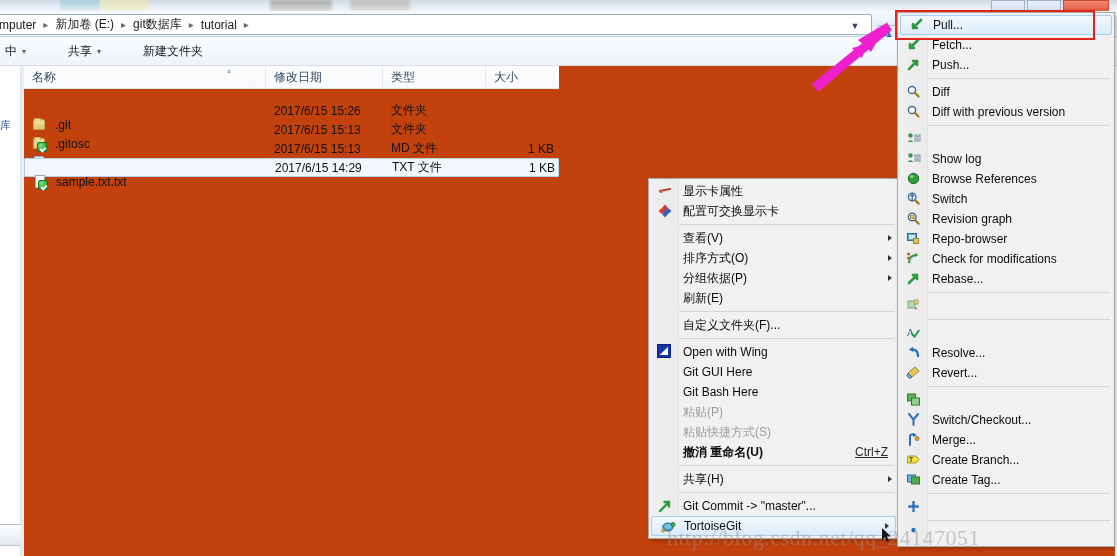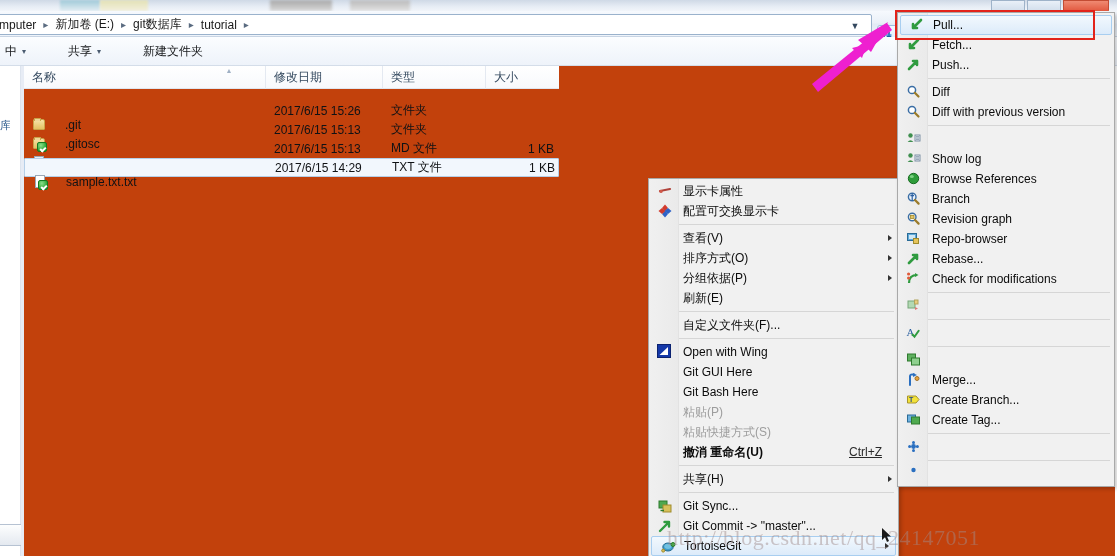--- a/index.html
+++ b/index.html
@@ -120,21 +120,21 @@
   }
 
   
   .row {
     position:absolute; left:0; height:19px; width:535px;
     display:flex; align-items:center; font-size:12px; color:#101215;
   }
   .row.selected {
     background: #f2f7fd; border:1px solid #b5cfe8; border-radius:1px;
   }
-  .cell-name { position:absolute; left:8px; display:flex; align-items:center; gap:19px;margin-top:28px; }
+  .cell-name { position:absolute; left:8px; display:flex; align-items:center; gap:9px;margin-top:28px; }
   .cell-date { position:absolute; left:250px; }
   .cell-type { position:absolute; left:367px; }
   .cell-size { position:absolute; left:470px; width:60px; text-align:right; }
 
   
   .ficon { width:14px; height:15px; position:relative; display:inline-block; flex:none; }
   .folder-plain {
     position:absolute; left:1px; top:2px; width:12px; height:11px; border-radius:1px 2px 1px 1px;
     background: linear-gradient(to bottom,#f6e3a8,#e3c163);
     border:1px solid #c9a44c;
@@ -165,21 +165,21 @@
     border:1px solid #a9a9a9; box-shadow: 2px 2px 4px rgba(0,0,0,.22);
     font-size: 12px; color:#0b0b0b;
   }
   .menu .gutter {
     position:absolute; left:0; top:0; bottom:0; width:28px;
     background: linear-gradient(to right,#f0f0f0,#eaeaea);
     border-right:1px solid #e2e2e2;
   }
   .mi {
     position:relative; height:20px; display:flex; align-items:center;
-    padding-left:34px; padding-right:16px; white-space:nowrap; z-index:2;
+    padding-left:34px; padding-right:10px; white-space:nowrap; z-index:2;
   }
   .mi.disabled { color:#9d9d9d; }
   .mi.bold { font-weight:bold; }
   .mi.hot {
     background: linear-gradient(to bottom,#f2f8fd,#dcebfa);
     border:1px solid #a8cef0; border-radius:2px;
     margin: 0 2px; padding-left:32px;
   }
   .mi .mi-icon {
     position:absolute; left:8px; top:50%; transform:translateY(-50%);
@@ -439,30 +439,20 @@
     <div class="mi">
       <span>共享(H)</span>
       <span class="arrow"></span>
     </div>
 
     <div class="sep"></div>
 
     <div class="mi">
       <span class="mi-icon">
         <svg width="16" height="16" viewBox="0 0 16 16">
-          <rect x="2" y="3" width="8" height="7" fill="#4fa84f" stroke="#2c7a2c"></rect>
-          <rect x="6" y="7" width="8" height="7" fill="#d8c15a" stroke="#a08b2c"></rect>
-          <path d="M3.5 12.5 L7 12.5" stroke="#2c7a2c" stroke-width="1.4"></path>
-        </svg>
-      </span>
-      <span>Git Sync...</span>
-    </div>
-    <div class="mi">
-      <span class="mi-icon">
-        <svg width="16" height="16" viewBox="0 0 16 16">
             <path d="M3 13 L12 4 M12 4 L7.5 4 M12 4 L12 8.5" stroke="#2f9b3f" stroke-width="2.4" fill="none" stroke-linecap="round"></path>
           </svg>
       </span>
       <span>Git Commit -&gt; "master"...</span>
     </div>
     <div class="mi hot">
       <span class="mi-icon">
         <svg width="16" height="16" viewBox="0 0 16 16">
           <ellipse cx="8" cy="9" rx="5.2" ry="4" fill="#3f9cc9" stroke="#246b90"></ellipse>
           <ellipse cx="8" cy="8.3" rx="3.6" ry="2.6" fill="#6fc1e2"></ellipse>
@@ -558,61 +548,61 @@
       <span>Browse References</span>
     </div>
     <div class="mi">
       <span class="mi-icon">
         <svg width="15" height="15" viewBox="0 0 15 15">
             <circle cx="6.2" cy="6" r="3.8" fill="#eaf2fb" stroke="#3b6ea5" stroke-width="1.4"></circle>
             <path d="M6.2 2.6 v6.8 M4.4 4.6 h3.6" stroke="#2a5fa0" stroke-width="1.2"></path>
             <path d="M9 9 L12.6 12.6" stroke="#9a7b2a" stroke-width="2.2" stroke-linecap="round"></path>
           </svg>
       </span>
-      <span>Branch</span>
+      <span>Switch</span>
     </div>
     <div class="mi">
       <span class="mi-icon">
         <svg width="15" height="15" viewBox="0 0 15 15">
             <circle cx="6.2" cy="6" r="3.8" fill="#fdf6e2" stroke="#3b6ea5" stroke-width="1.4"></circle>
             <rect x="4.4" y="4.4" width="3.6" height="3" fill="#e0c468" stroke="#a08b2c" stroke-width=".8"></rect>
             <path d="M9 9 L12.6 12.6" stroke="#9a7b2a" stroke-width="2.2" stroke-linecap="round"></path>
           </svg>
       </span>
       <span>Revision graph</span>
     </div>
     <div class="mi">
       <span class="mi-icon">
         <svg width="15" height="15" viewBox="0 0 15 15">
             <rect x="1.5" y="2.5" width="9" height="7" fill="#5fa9d8" stroke="#2a6b96"></rect>
             <rect x="3" y="4" width="6" height="4" fill="#cfe7f5"></rect>
             <rect x="7.5" y="7.5" width="5" height="5" fill="#e6c45a" stroke="#a08b2c"></rect>
           </svg>
       </span>
       <span>Repo-browser</span>
-    </div>
-    <div class="mi">
-      <span class="mi-icon">
-        <svg width="15" height="15" viewBox="0 0 15 15">
-            <path d="M3 12 L11 4 M11 4 L7 4 M11 4 L11 8" stroke="#2f9b3f" stroke-width="2.6" fill="none" stroke-linecap="round" stroke-linejoin="round"></path>
-          </svg>
-      </span>
-      <span>Rebase...</span>
     </div>
     <div class="mi">
       <span class="mi-icon">
         <svg width="15" height="15" viewBox="0 0 15 15">
             <path d="M3 12 Q3 4 11 4" stroke="#2f9b3f" stroke-width="2.2" fill="none"></path>
             <path d="M9 2 L12.5 4 L9 6 Z" fill="#2f9b3f"></path>
             <circle cx="2.6" cy="3" r="1.6" fill="#e05a3a"></circle>
             <circle cx="2.6" cy="7" r="1.6" fill="#e05a3a"></circle>
           </svg>
       </span>
       <span>Check for modifications</span>
     </div>
+    <div class="mi">
+      <span class="mi-icon">
+        <svg width="15" height="15" viewBox="0 0 15 15">
+            <path d="M3 12 L11 4 M11 4 L7 4 M11 4 L11 8" stroke="#2f9b3f" stroke-width="2.6" fill="none" stroke-linecap="round" stroke-linejoin="round"></path>
+          </svg>
+      </span>
+      <span>Rebase...</span>
+    </div>
 
     <div class="sep"></div>
 
     <div class="mi">
       <span class="mi-icon">
         <svg width="15" height="15" viewBox="0 0 15 15" opacity=".75">
             <rect x="2" y="3" width="7" height="7" fill="#9fd3a0" stroke="#4f8f52"></rect>
             <path d="M9 9 l3 1.5 l-3 1.5 z" fill="#d9534f"></path>
             <rect x="8.5" y="2" width="3.5" height="4" fill="#e6c45a" stroke="#a08b2c"></rect>
           </svg>
@@ -624,31 +614,57 @@
 
     <div class="mi">
       <span class="mi-icon">
         <svg width="15" height="15" viewBox="0 0 15 15">
             <text x="0.5" y="11" font-size="11" fill="#2a5fa0" font-family="serif">A</text>
             <path d="M6.5 9.5 l2 2.2 l4.2 -6" stroke="#2f9b3f" stroke-width="2" fill="none" stroke-linecap="round"></path>
           </svg>
       </span>
       <span></span>
     </div>
+    <div class="mi">
+      <span class="mi-icon">
+        <svg width="15" height="15" viewBox="0 0 15 15">
+            <path d="M12 11 Q12 4 5.5 4.5" stroke="#2a6fc0" stroke-width="2.4" fill="none" stroke-linecap="round"></path>
+            <path d="M7 1.8 L3 4.6 L7.2 7 Z" fill="#2a6fc0"></path>
+          </svg>
+      </span>
+      <span>Resolve...</span>
+    </div>
+    <div class="mi">
+      <span class="mi-icon">
+        <svg width="15" height="15" viewBox="0 0 15 15">
+            <path d="M9 2 L13 6 L6 12 L2 8 Z" fill="#e8c45a" stroke="#a08b2c"></path>
+            <path d="M2 8 L6 12 L3.5 13.5 L1 11 Z" fill="#6fb6e0" stroke="#2a6b96"></path>
+          </svg>
+      </span>
+      <span>Revert...</span>
+    </div>
 
     <div class="sep"></div>
 
     <div class="mi">
       <span class="mi-icon">
         <svg width="15" height="15" viewBox="0 0 15 15">
             <rect x="1.5" y="2" width="8" height="7" fill="#5fb05f" stroke="#2e7a2e"></rect>
             <rect x="5.5" y="6" width="8" height="7" fill="#8fd08f" stroke="#2e7a2e"></rect>
           </svg>
       </span>
       <span></span>
+    </div>
+    <div class="mi">
+      <span class="mi-icon">
+        <svg width="15" height="15" viewBox="0 0 15 15">
+            <path d="M3 2 L7.5 7.5 L7.5 13 M12 2 L7.5 7.5" stroke="#2a6fc0" stroke-width="2" fill="none" stroke-linecap="round"></path>
+          </svg>
+      </span>
+      <span>Switch/Checkout...</span>
     </div>
     <div class="mi">
       <span class="mi-icon">
         <svg width="15" height="15" viewBox="0 0 15 15">
             <path d="M4 13 L4 4 Q4 2 8 2.5" stroke="#2a6fc0" stroke-width="2" fill="none" stroke-linecap="round"></path>
             <path d="M7 1 L11 3 L7 5 Z" fill="#2a6fc0"></path>
             <circle cx="11" cy="6.5" r="2" fill="#e8a33a" stroke="#a0702c"></circle>
           </svg>
       </span>
       <span>Merge...</span>

